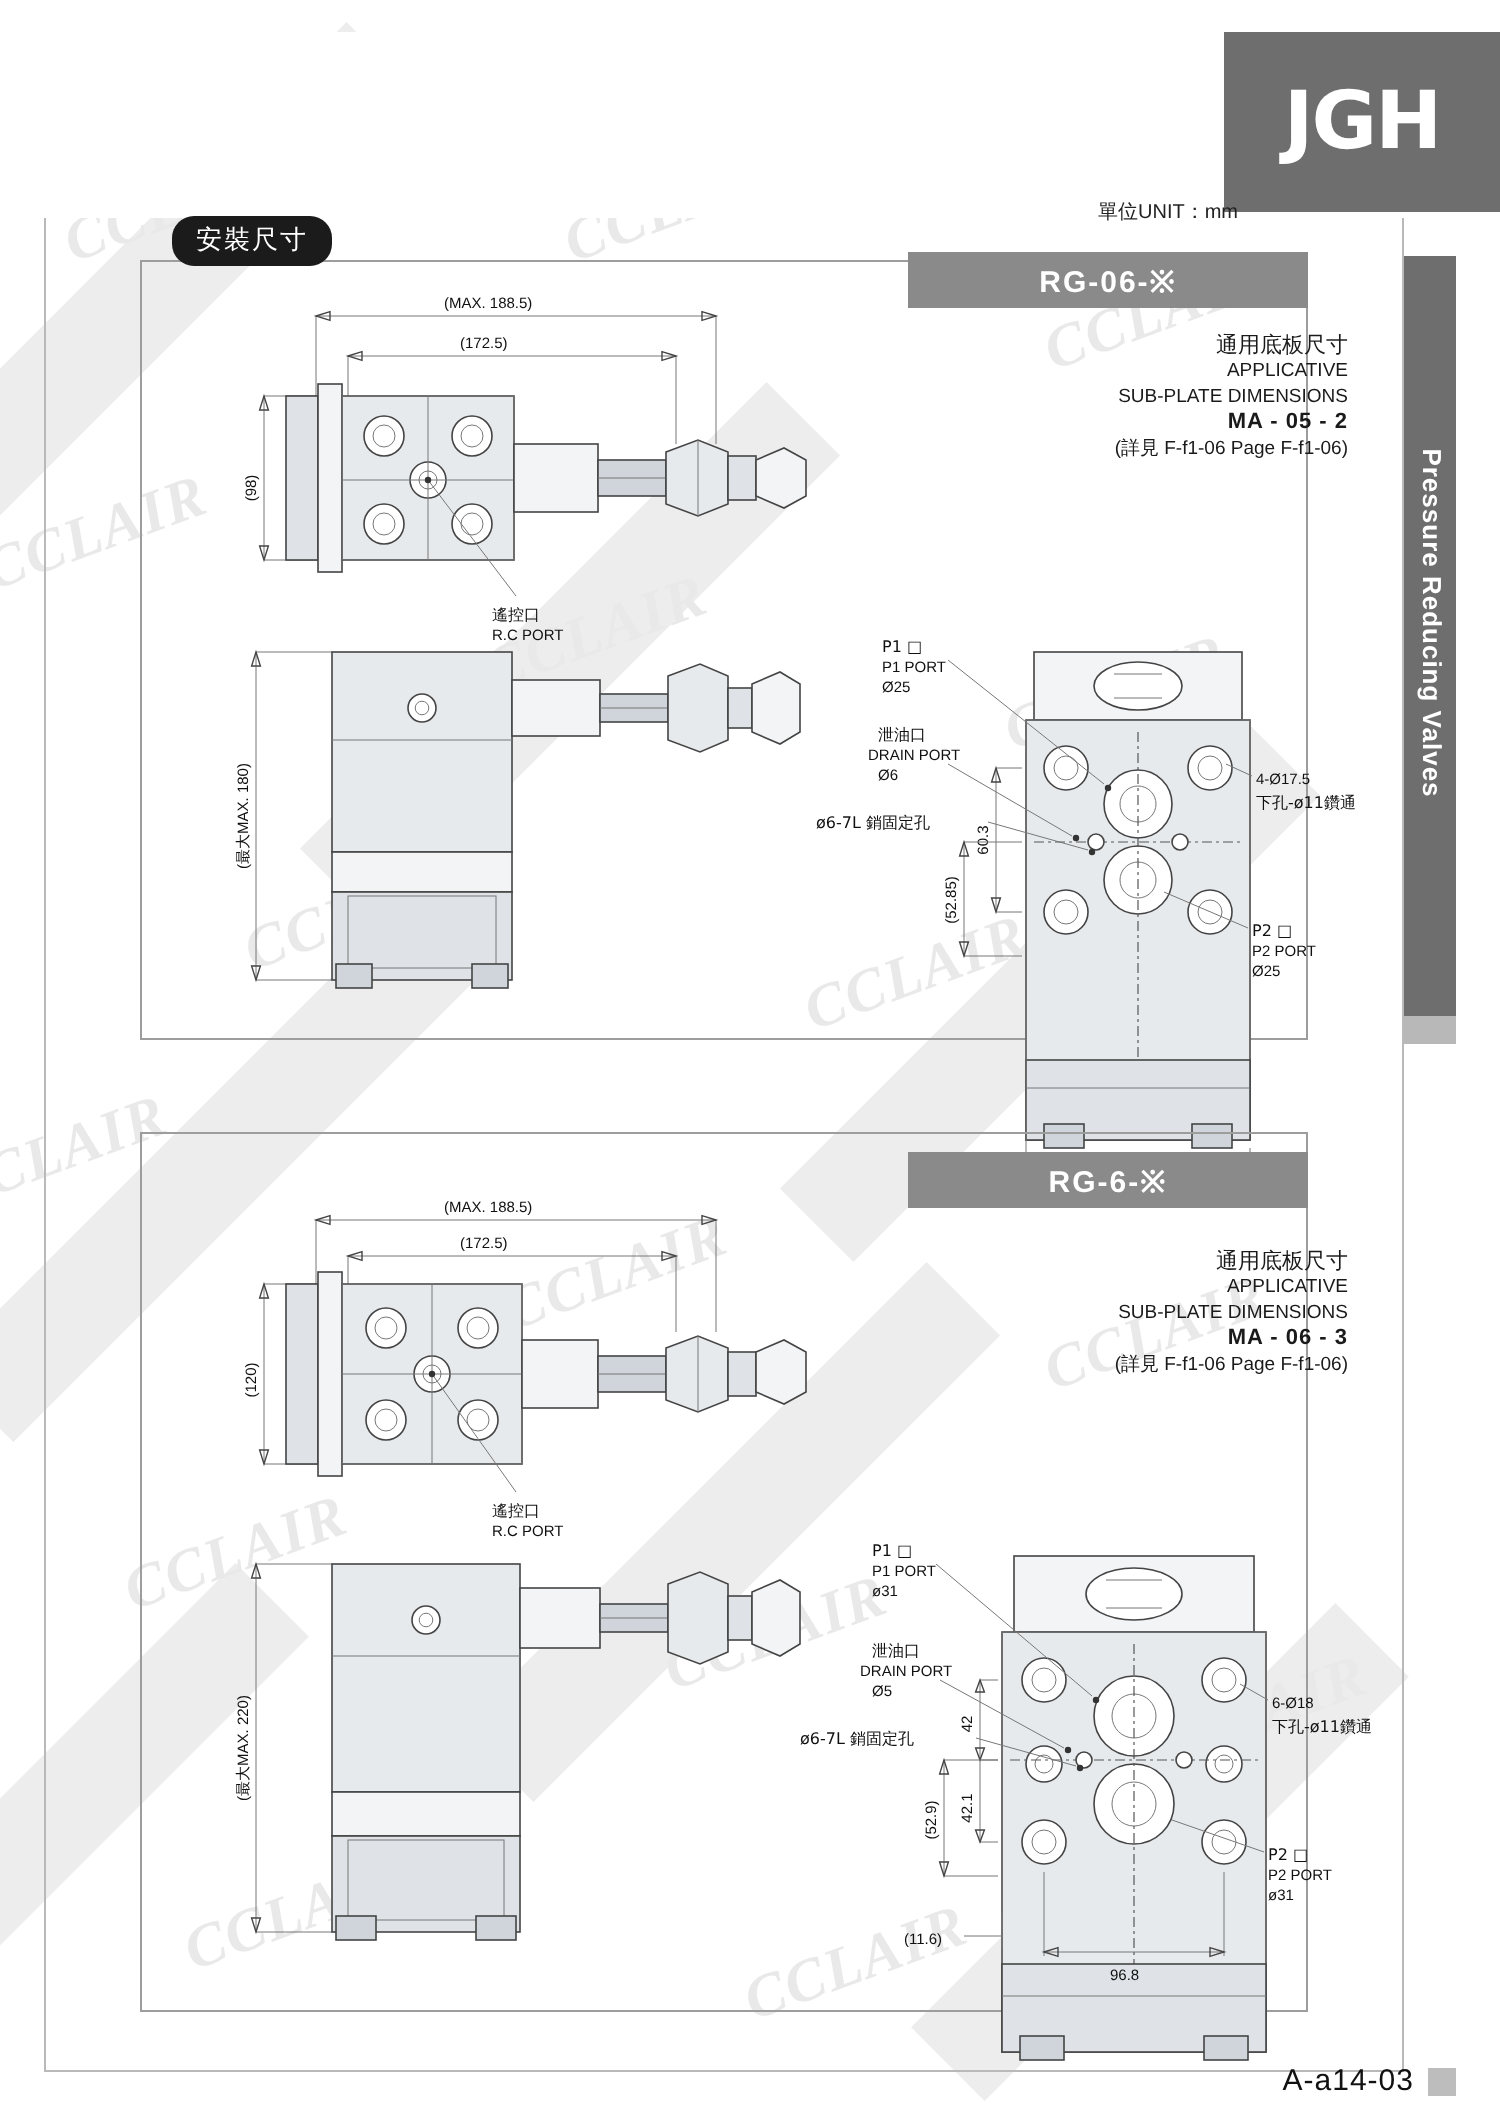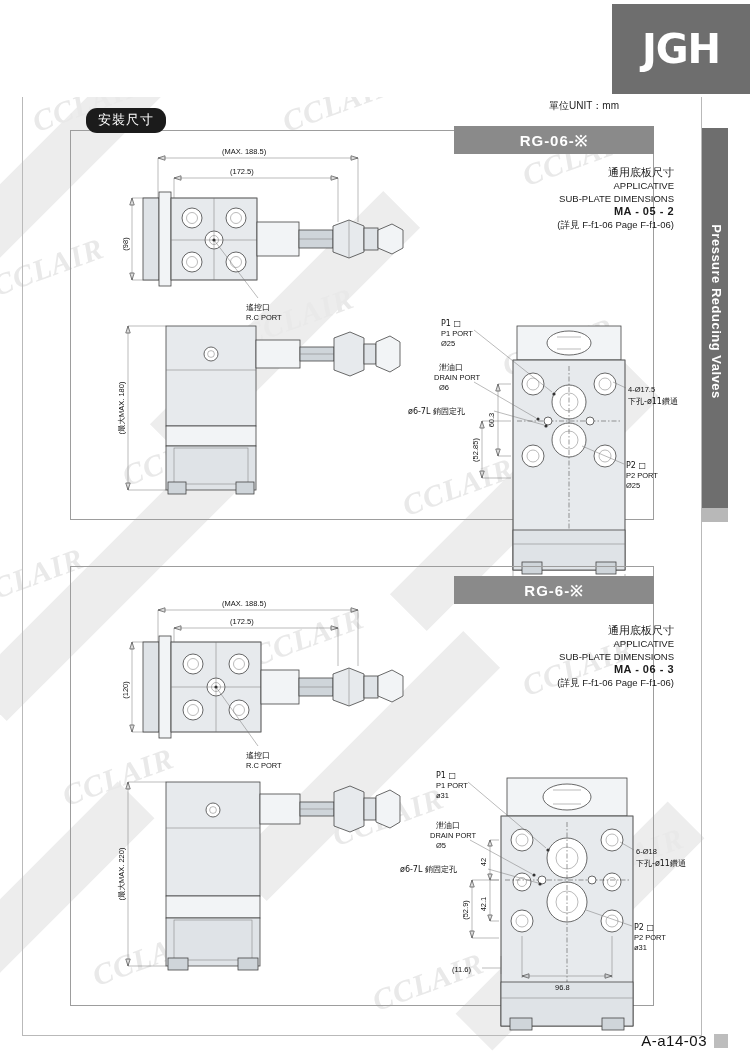--- a/index.html
+++ b/index.html
@@ -26,21 +26,21 @@
     letter-spacing:1px;
   }
   .wmbar{
     position:absolute;
     background:#ededed;
     transform:rotate(-45deg);
   }
 
   
   .topbar{
-    position:absolute; left:0; top:4px; width:750px; height:93px; background:#fff; z-index:3;
+    position:absolute; left:0; top:16px; width:750px; height:93px; background:#fff; z-index:3;
   }
   .logo-block{
     position:absolute; right:0; top:0; width:138px; height:90px;
     background:#6e6e6e;
     color:#fff;
     display:flex; align-items:center; justify-content:center;
   }
   .logo-text{
     font-family:"DejaVu Sans", sans-serif;
     font-weight:bold;

